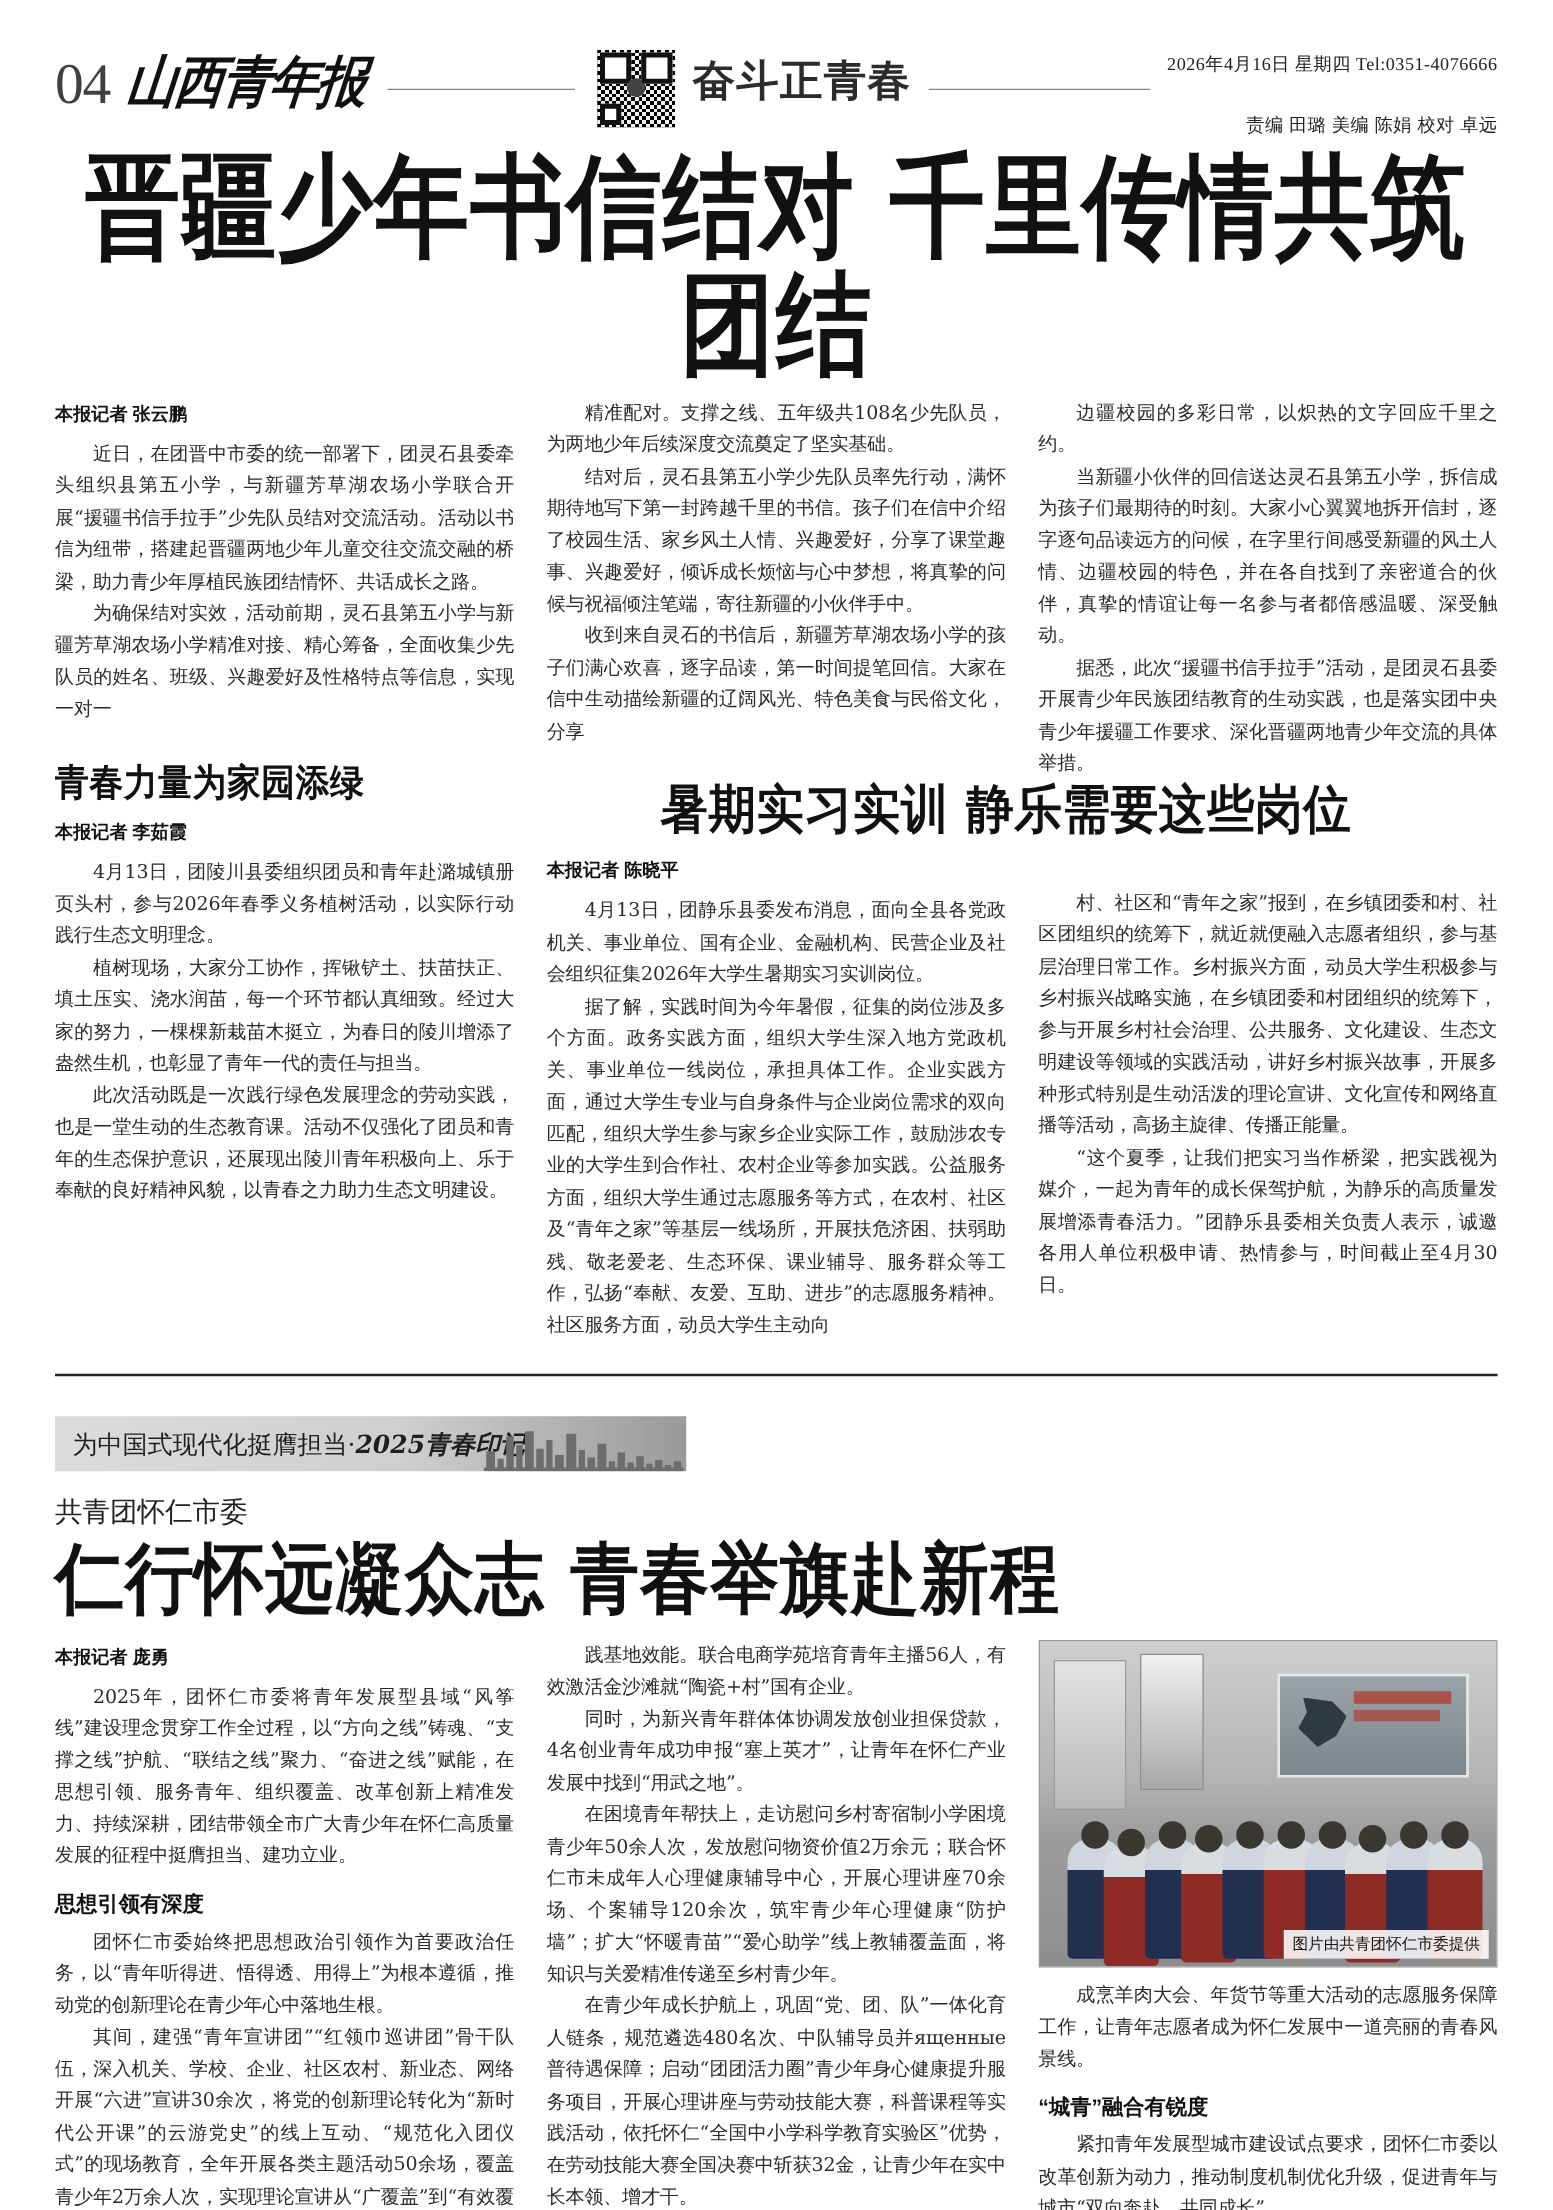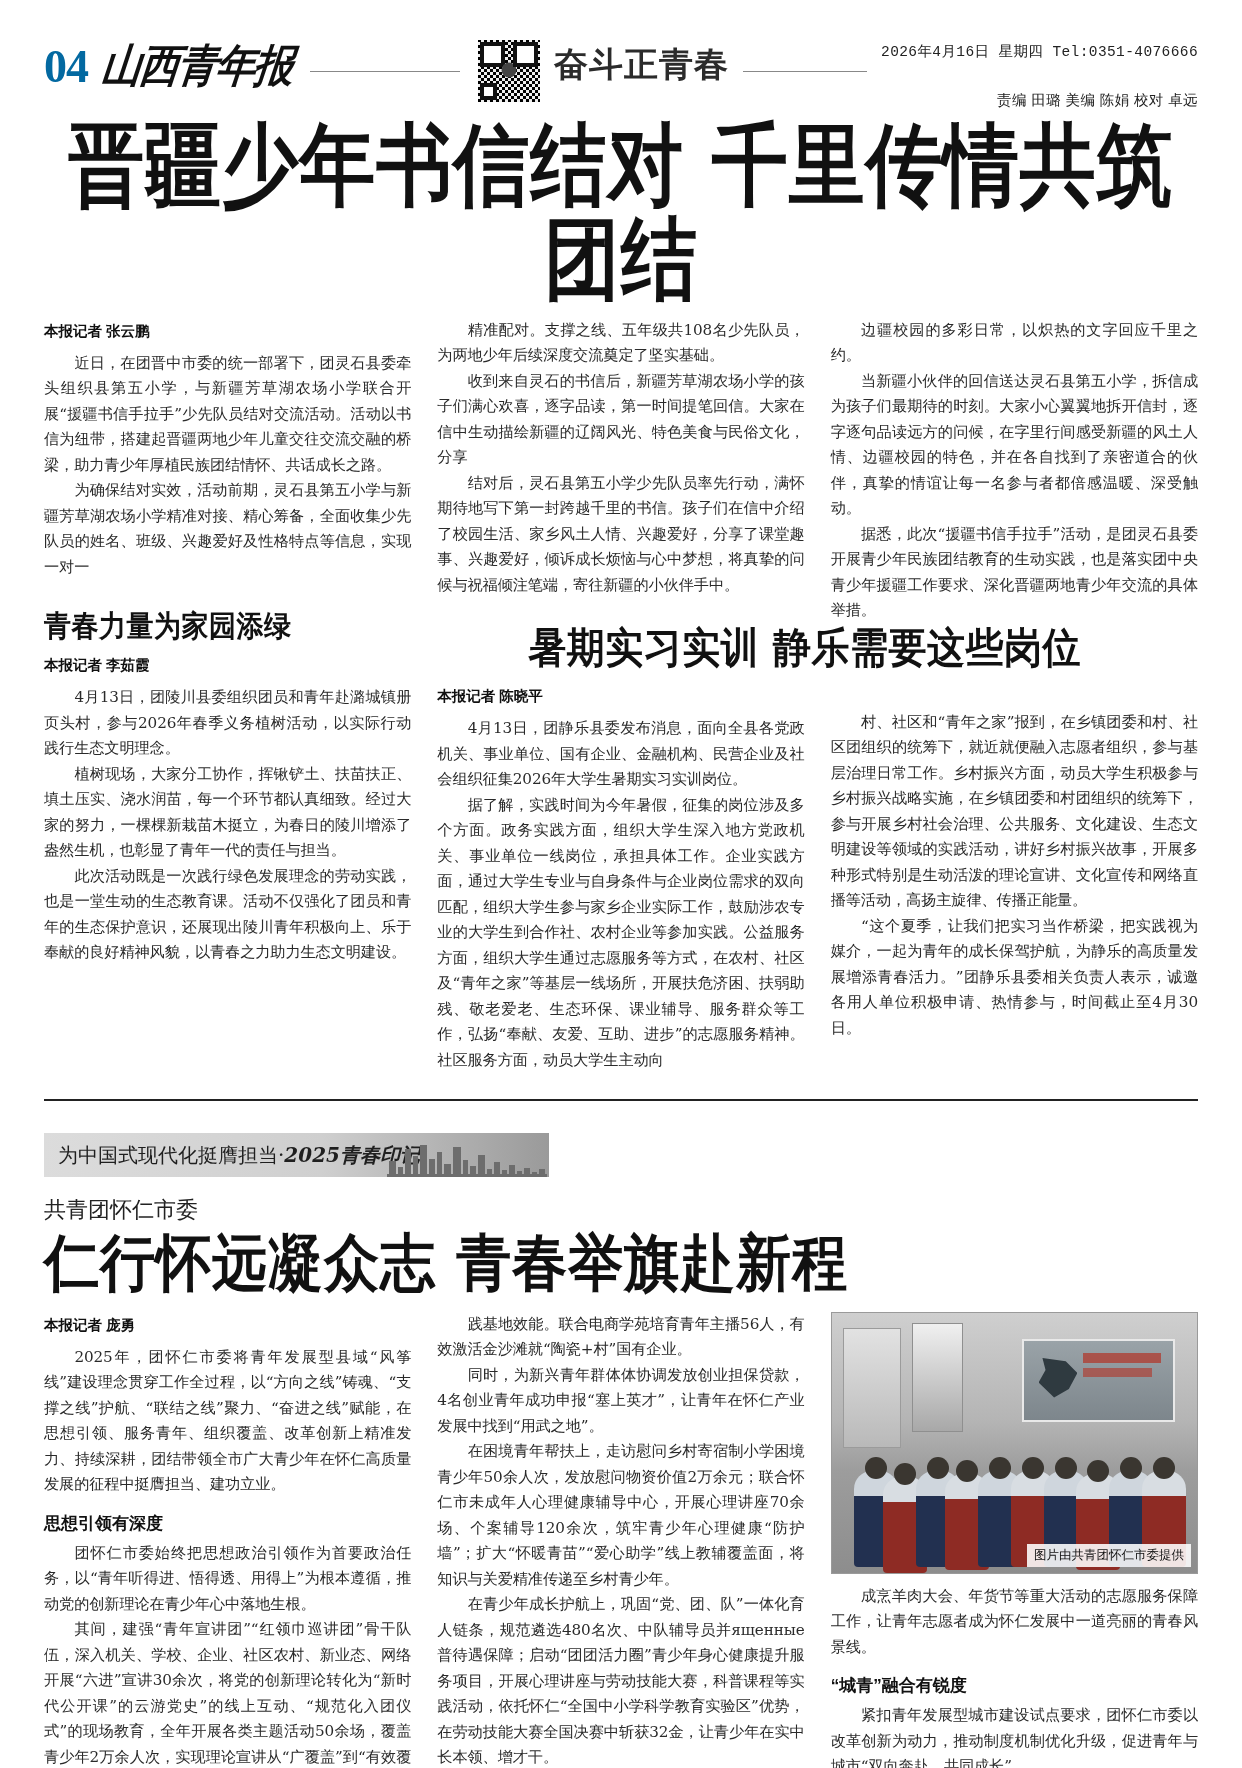--- a/index.html
+++ b/index.html
@@ -10,21 +10,21 @@
     font-family: "Liberation Serif", "DejaVu Serif", serif;
     color: #1a1a1a;
     overflow: hidden;
   }
   .page { position: relative; width:1242px; height:1768px; padding: 0 44px; }
 
   
   .masthead { display:flex; align-items:flex-start; padding-top: 34px; height: 88px; }
   .folio {
     font-family:"Liberation Serif", serif;
-    font-size: 46px; font-weight:700; color:#0369a1;
+    font-size: 46px; font-weight:400; color:#404040;
     letter-spacing:-1px; line-height:1; padding-top:10px;
   }
   .paper-logo {
     margin-left: 14px; padding-top: 4px;
     font-family:"DejaVu Serif", serif;
     font-size: 40px; font-weight:700; font-style:italic;
     letter-spacing:-2px; color:#111;
     transform: skewX(-6deg) scaleY(1.12);
     white-space:nowrap;
   }
@@ -41,21 +41,21 @@
   .qr::after{ top:2px; right:2px; }
   .qr .corner3{ position:absolute; bottom:2px; left:2px; width:17px;height:17px;border:4px solid #111;background:#fff;}
   .qr .dot{ position:absolute; left:50%; top:48%; transform:translate(-50%,-50%); width:15px;height:15px;border-radius:50%;background:#444;}
   .slogan {
     margin-left: 14px; padding-top: 8px;
     font-family:"DejaVu Serif", serif;
     font-size: 34px; font-weight:700; color:#2b2b2b; letter-spacing:1px; white-space:nowrap;
   }
   .rule-right { flex:1; height:1px; background:#888; margin: 37px 14px 0 14px; min-width:20px;}
   .head-meta { text-align:right; padding-top:8px; white-space:nowrap; }
-  .head-date { font-family:Liberation Mono, monospace; font-size:14.5px; color:#222; letter-spacing:.4px;}
+  .head-date { font-family:Liberation Serif, serif; font-size:14.5px; color:#222; letter-spacing:.4px;}
   .head-credits { font-family:"Liberation Sans", sans-serif; font-size:14.5px; color:#222; margin-top:30px; letter-spacing:.4px;}
 
   
   .main-headline {
     text-align:center; margin: 30px 0 14px;
     font-family:"DejaVu Serif", serif;
     font-size: 76px; font-weight:700; color:#111;
     letter-spacing: 1px; line-height:1.05;
     transform: scaleY(1.18); transform-origin: center top;
   }
@@ -209,22 +209,22 @@
 
       <div class="sub-headline">青春力量为家园添绿</div>
       <div class="byline">本报记者 李茹霞</div>
       <p class="body">4月13日，团陵川县委组织团员和青年赴潞城镇册页头村，参与2026年春季义务植树活动，以实际行动践行生态文明理念。</p>
       <p class="body">植树现场，大家分工协作，挥锹铲土、扶苗扶正、填土压实、浇水润苗，每一个环节都认真细致。经过大家的努力，一棵棵新栽苗木挺立，为春日的陵川增添了盎然生机，也彰显了青年一代的责任与担当。</p>
       <p class="body">此次活动既是一次践行绿色发展理念的劳动实践，也是一堂生动的生态教育课。活动不仅强化了团员和青年的生态保护意识，还展现出陵川青年积极向上、乐于奉献的良好精神风貌，以青春之力助力生态文明建设。</p>
     </div>
 
     <div class="col">
       <p class="body">精准配对。支撑之线、五年级共108名少先队员，为两地少年后续深度交流奠定了坚实基础。</p>
+      <p class="body">结对后，灵石县第五小学少先队员率先行动，满怀期待地写下第一封跨越千里的书信。孩子们在信中介绍了校园生活、家乡风土人情、兴趣爱好，分享了课堂趣事、兴趣爱好，倾诉成长烦恼与心中梦想，将真挚的问候与祝福倾注笔端，寄往新疆的小伙伴手中。</p>
       <p class="body">收到来自灵石的书信后，新疆芳草湖农场小学的孩子们满心欢喜，逐字品读，第一时间提笔回信。大家在信中生动描绘新疆的辽阔风光、特色美食与民俗文化，分享</p>
-      <p class="body">结对后，灵石县第五小学少先队员率先行动，满怀期待地写下第一封跨越千里的书信。孩子们在信中介绍了校园生活、家乡风土人情、兴趣爱好，分享了课堂趣事、兴趣爱好，倾诉成长烦恼与心中梦想，将真挚的问候与祝福倾注笔端，寄往新疆的小伙伴手中。</p>
 
       <div style="width:200%;">
         <div class="sub-headline big">暑期实习实训 静乐需要这些岗位</div>
       </div>
       <div class="byline">本报记者 陈晓平</div>
       <p class="body">4月13日，团静乐县委发布消息，面向全县各党政机关、事业单位、国有企业、金融机构、民营企业及社会组织征集2026年大学生暑期实习实训岗位。</p>
       <p class="body">据了解，实践时间为今年暑假，征集的岗位涉及多个方面。政务实践方面，组织大学生深入地方党政机关、事业单位一线岗位，承担具体工作。企业实践方面，通过大学生专业与自身条件与企业岗位需求的双向匹配，组织大学生参与家乡企业实际工作，鼓励涉农专业的大学生到合作社、农村企业等参加实践。公益服务方面，组织大学生通过志愿服务等方式，在农村、社区及“青年之家”等基层一线场所，开展扶危济困、扶弱助残、敬老爱老、生态环保、课业辅导、服务群众等工作，弘扬“奉献、友爱、互助、进步”的志愿服务精神。社区服务方面，动员大学生主动向</p>
     </div>
 
     <div class="col">

